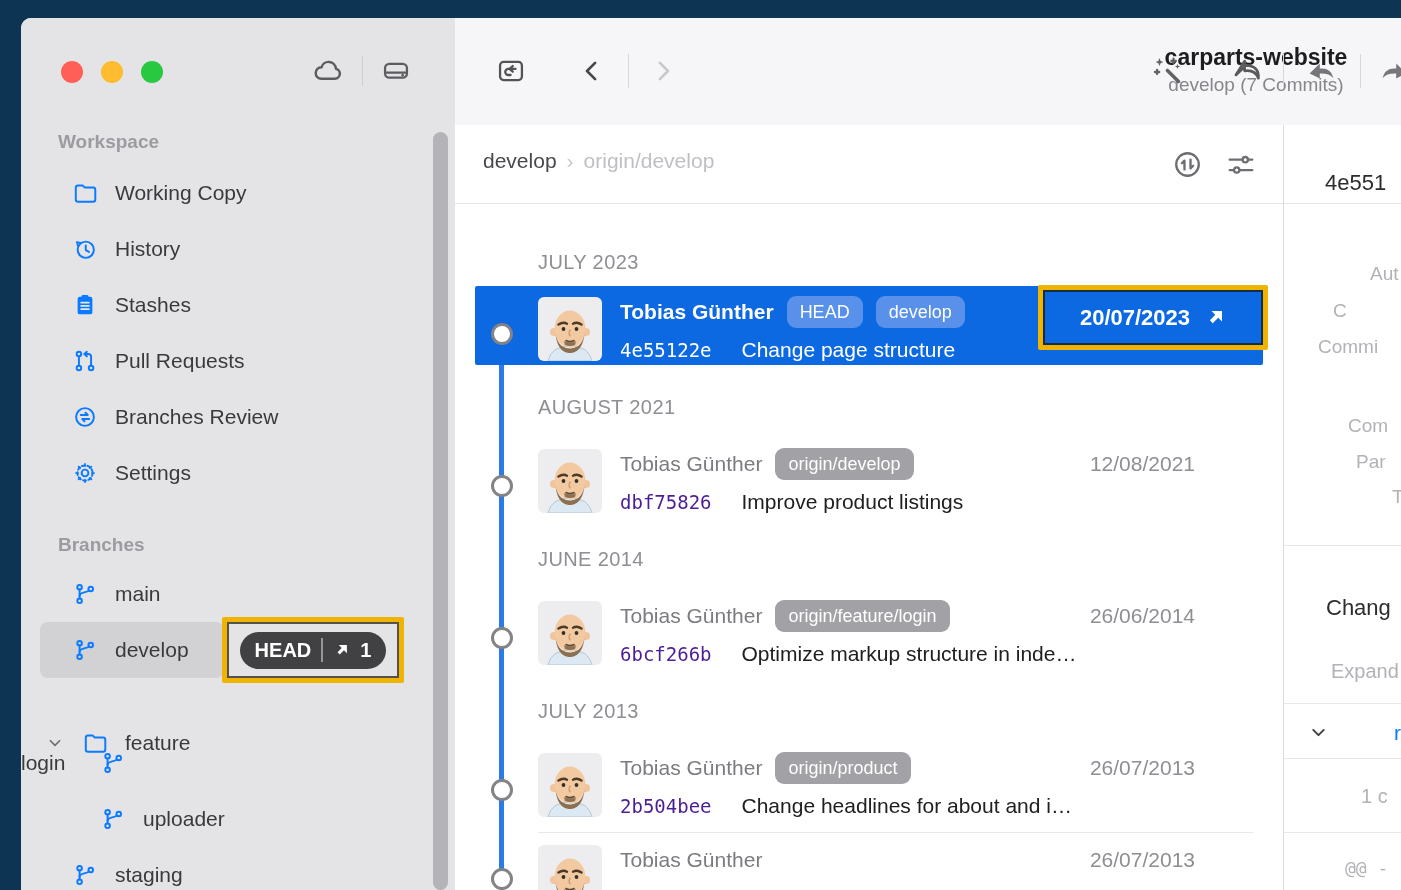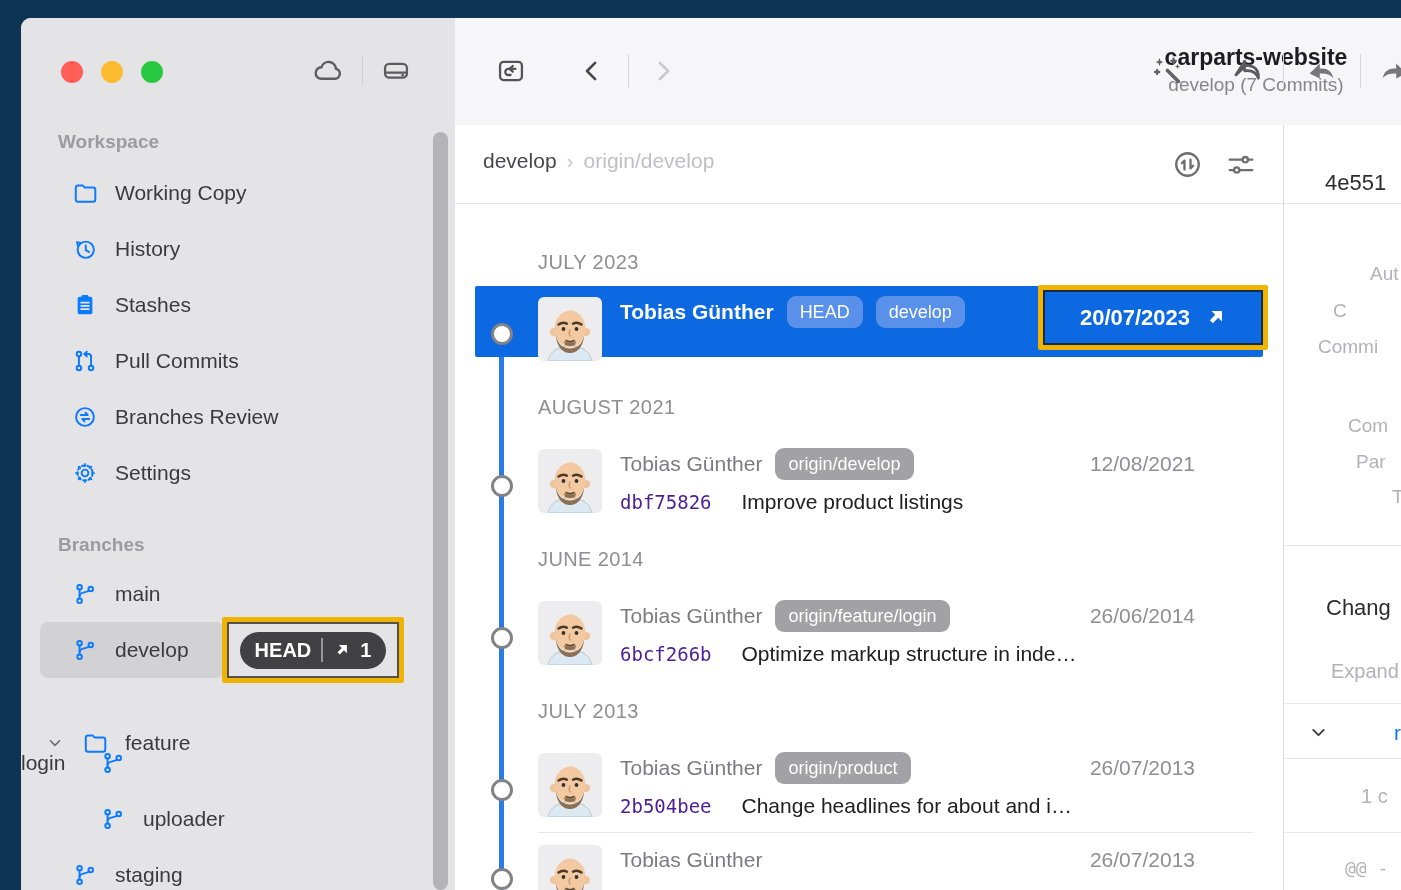--- a/index.html
+++ b/index.html
@@ -40,21 +40,21 @@
   .contentbg{position:absolute;left:434px;top:107px;width:946px;height:765px;background:#fff;}
   .hline{position:absolute;left:434px;top:185px;width:946px;height:1px;background:#e5e5e8;}
   .rpline{position:absolute;left:1262px;top:107px;width:1px;height:765px;background:#dcdce0;}
   .crumb{position:absolute;top:131px;font-size:21px;white-space:nowrap;}
   .crumb .b1{color:#48484c;font-weight:500;}
   .crumb .sep{color:#c7c7cc;padding:0 10px;}
   .crumb .b2{color:#bfbfc4;}
 
   
   .sec-h{position:absolute;left:517px;font-size:20px;color:#8e8e93;letter-spacing:.4px;z-index:2;}
-  .crow{position:absolute;left:454px;width:788px;height:71px;z-index:2;cursor:default;}
+  .crow{position:absolute;left:454px;width:788px;height:79px;z-index:2;cursor:default;}
   .crow.sel{background:#0c69e1;border-radius:2px;z-index:1;}
   .avatar{position:absolute;left:63px;top:11px;width:64px;height:64px;border-radius:6px;overflow:hidden;}
   .l1{position:absolute;left:145px;top:9px;height:34px;display:flex;align-items:center;gap:13px;width:575px;}
   .crow.sel .l1{width:560px;}
   .l2{position:absolute;left:145px;top:49px;height:30px;display:flex;align-items:center;gap:30px;white-space:nowrap;}
   .cname{font-size:21px;font-weight:500;color:#7b7b80;white-space:nowrap;}
   .sel .cname{color:#fff;font-weight:600;}
   .chash{font-family:"DejaVu Sans Mono","Liberation Mono",monospace;font-size:19px;color:#4c1d95;}
   .sel .chash{color:#fff;}
   .cmsg{font-size:21px;color:#202022;}
@@ -136,21 +136,21 @@
           <div class="side-icn" style="left: 51px;">
             <svg width="26" height="26" viewBox="0 0 24 24" fill="none" stroke="currentColor" stroke-width="1.8" stroke-linecap="round" stroke-linejoin="round">
               <circle cx="6.4" cy="5.6" r="2.1"></circle>
               <circle cx="6.4" cy="18.4" r="2.1"></circle>
               <path d="M6.4 7.8v8.5"></path>
               <circle cx="17.6" cy="18.4" r="2.1"></circle>
               <path d="M11.6 5.6h3.7a2.3 2.3 0 0 1 2.3 2.3v8.4"></path>
               <path d="M13.7 3.5l-2.3 2.1 2.3 2.1"></path>
             </svg>
           </div>
-          <div class="lbl" style="margin-left: 94px;">Pull Commits</div>
+          <div class="lbl" style="margin-left: 94px;">Pull Requests</div>
         </div>
         <div class="side-item" style="top: 371px;">
           <div class="side-icn" style="left: 51px;">
             <svg width="26" height="26" viewBox="0 0 24 24" fill="none" stroke="currentColor" stroke-width="1.8" stroke-linecap="round" stroke-linejoin="round">
               <circle cx="12" cy="12" r="8.2"></circle>
               <path d="M8.1 10.1h6.4l-2-2M15.9 13.9H9.5l2 2"></path>
             </svg>
           </div>
           <div class="lbl" style="margin-left: 94px;">Branches Review</div>
         </div>
@@ -347,20 +347,24 @@
             <circle cx="38.5" cy="32" r="1.9" fill="#33302c"></circle>
 <path d="M32 33 q-1.6 4.2 0 5.6" stroke="#cf9f72" stroke-width="1.6" fill="none" stroke-linecap="round"></path>
 <path d="M28 43.5 q4 2.2 8 0" stroke="#5d4a35" stroke-width="1.6" fill="none" stroke-linecap="round"></path>
 </svg>
         </div>
         <div class="l1">
           <div class="cname">Tobias Günther</div>
           <div class="badge accent">HEAD</div>
           <div class="badge accent">develop</div>
         </div>
+        <div class="l2">
+          <div class="chash">4e55122e</div>
+          <div class="cmsg">Change page structure</div>
+        </div>
       </div>
       <div class="gold datebox">
         <div class="dtxt">20/07/2023</div>
         <div class="ne">
           <svg width="22" height="22" viewBox="0 0 24 24">
             <path d="M8.2 4.4h11.4v11.4l-4.1-4.1-5.9 5.9-3.2-3.2 5.9-5.9z" fill="currentColor"></path>
           </svg>
         </div>
       </div>
       <div class="gnode" style="top: 305px;"></div>

